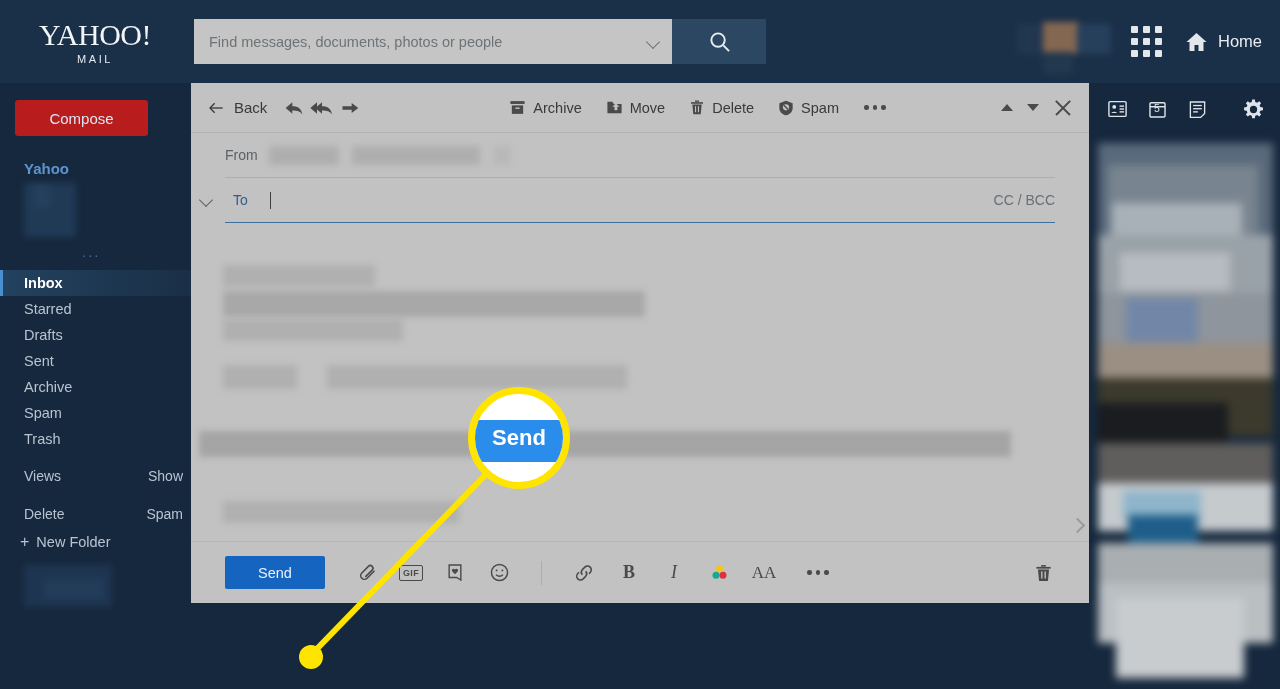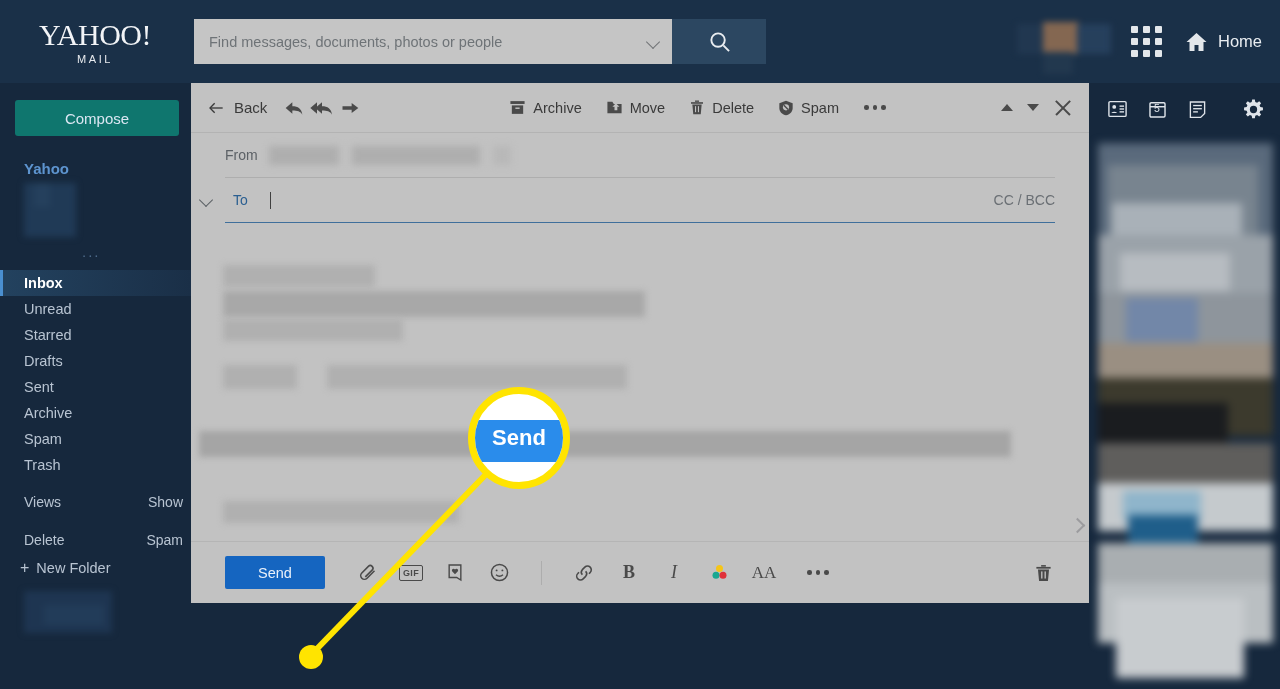--- a/index.html
+++ b/index.html
@@ -58,24 +58,24 @@
   .apps-grid span { width: 7px; height: 7px; background: #e3e7eb; border-radius: 1px; }
   .home-link { display: flex; align-items: center; gap: 9px; cursor: pointer; }
   .home-label { color: #e9edf1; font-size: 16.5px; }
 
   
   .sidebar {
     position: absolute; left: 0; top: 83px; width: 191px; height: 606px;
     background: #16283d;
   }
   .compose-btn {
-    margin: 17px 15px 0 15px; height: 36px; background: #0f766e;
+    margin: 17px 15px 0 15px; height: 36px; background: #b91c1c;
     border-radius: 3px; color: #dbe7f3; font-size: 15px;
     display: flex; align-items: center; justify-content: center; cursor: pointer;
-    border: 0; width: 164px; font-family: "Liberation Sans", sans-serif;
+    border: 0; width: 133px; font-family: "Liberation Sans", sans-serif;
   }
   .acct-name { margin: 24px 0 0 24px; color: #5d94cf; font-size: 15px; font-weight: bold; }
   .acct-email-blur {
     margin: 6px 0 0 24px; width: 52px; height: 54px; background: #203a56; filter: blur(3px);
     position: relative;
   }
   .acct-email-blur::after {
     content:""; position:absolute; left:10px; top:0; width:16px; height:24px; background:#25405d;
   }
   .acct-dots { margin: 6px 0 0 82px; color: #4d6a8a; font-size: 15px; letter-spacing: 2px; }
@@ -281,23 +281,20 @@
 
     <button class="compose-btn">Compose</button>
 
     <div class="acct-name">Yahoo</div>
     <div class="acct-email-blur"></div>
     <div class="acct-dots">...</div>
 
     <div class="navlist">
       <div class="navitem active">
         <span>Inbox</span>
-      </div>
-      <div class="navitem">
-        <span>Unread</span>
       </div>
       <div class="navitem">
         <span>Starred</span>
       </div>
       <div class="navitem">
         <span>Drafts</span>
       </div>
       <div class="navitem">
         <span>Sent</span>
       </div>

